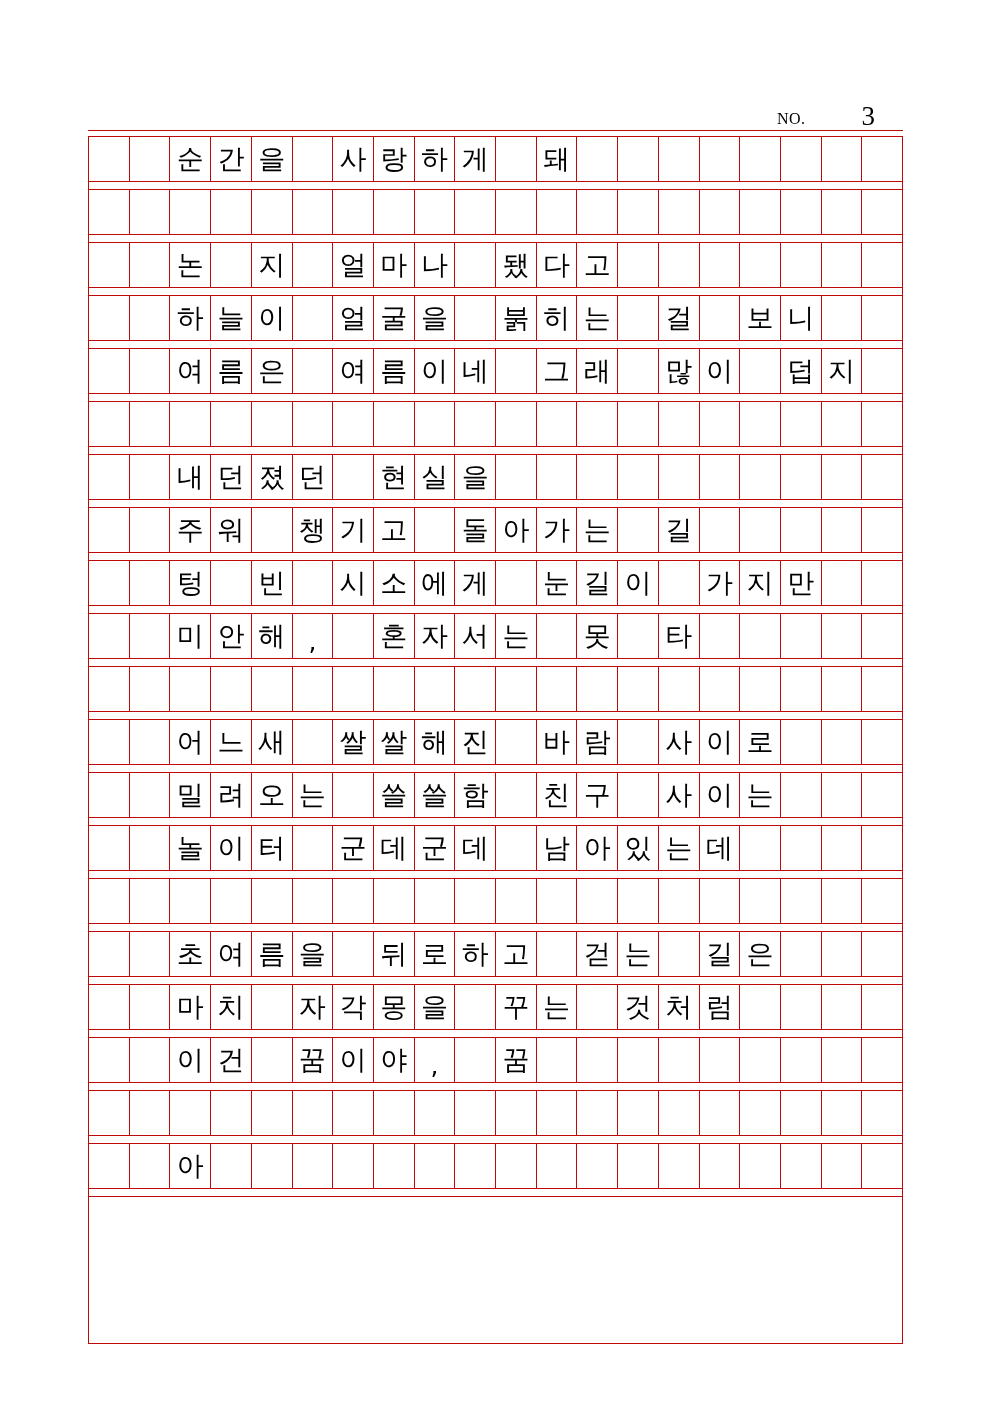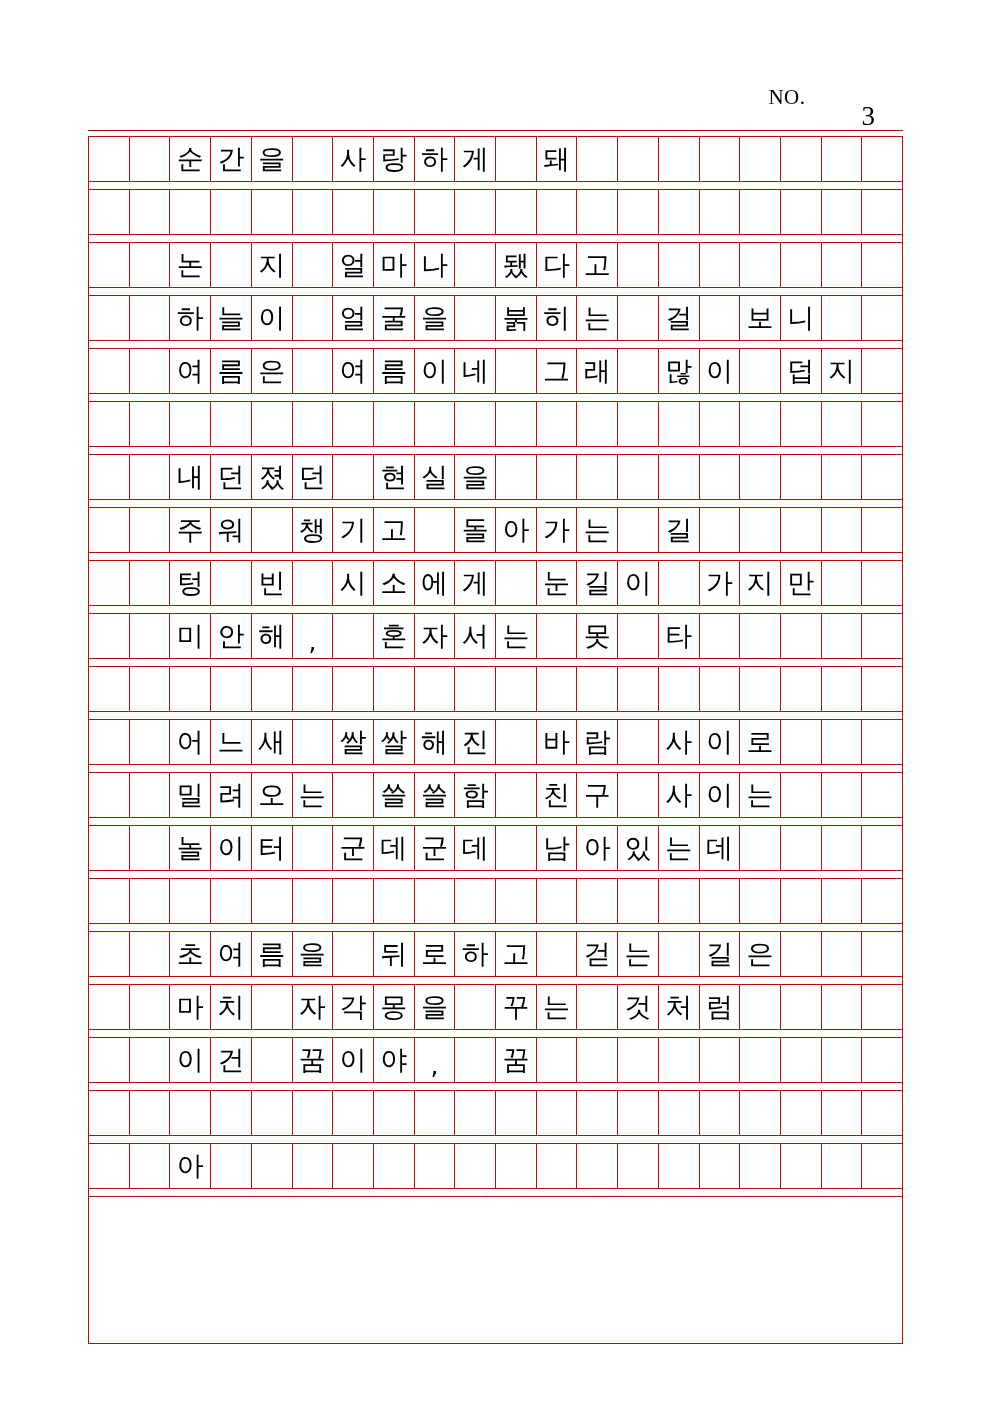--- a/index.html
+++ b/index.html
@@ -34,24 +34,24 @@
   .header-inner {
     display: flex;
     align-items: flex-end;
     justify-content: flex-end;
     height: 100%;
     padding-right: 6px;
     box-sizing: border-box;
   }
   .no-label {
     font-family: "Liberation Serif", "DejaVu Serif", serif;
-    font-size: 21px;
+    font-size: 16px;
     color: #000;
     letter-spacing: 0.5px;
-    margin-bottom: 20px;
+    margin-bottom: 2px;
     text-align: center;
   }
   .no-value {
     font-family: "Liberation Serif", "DejaVu Serif", serif;
     font-size: 27px;
     color: #000;
     margin-left: 56px;
     margin-right: 22px;
     line-height: 1;
   }

